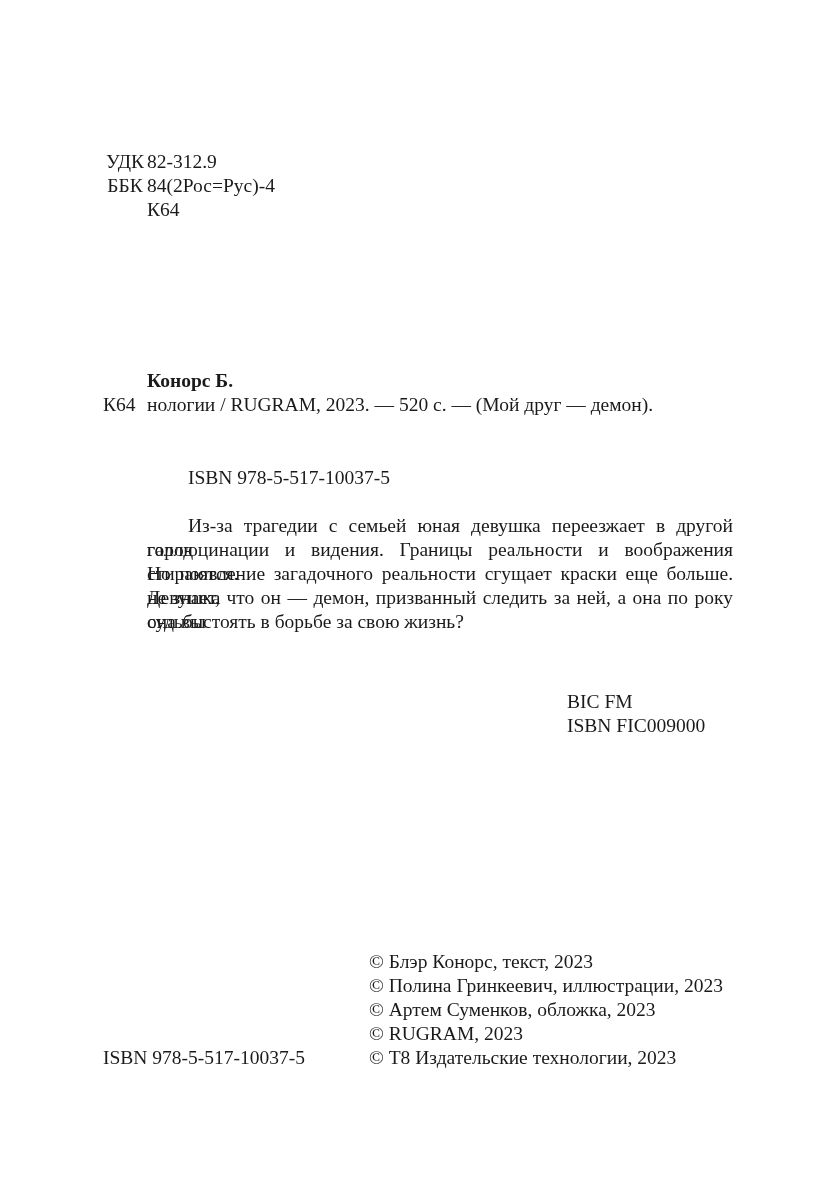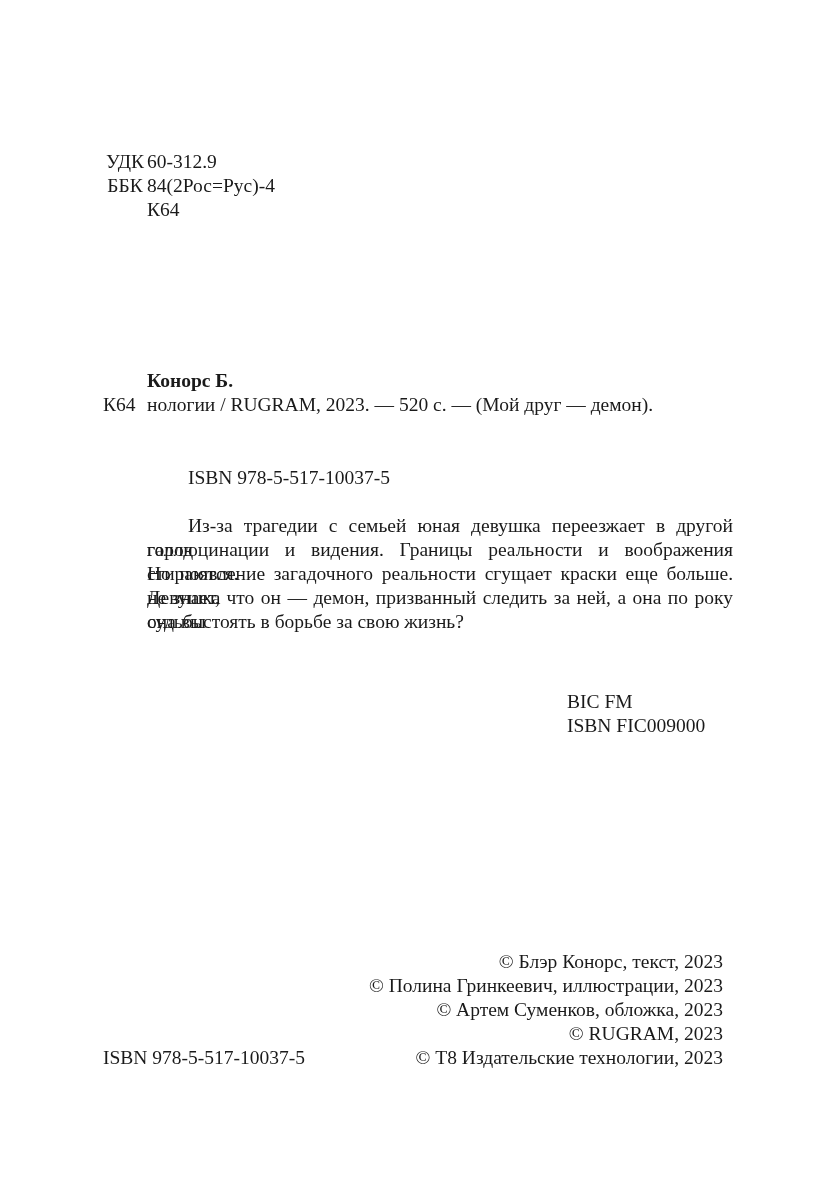--- a/index.html
+++ b/index.html
@@ -47,31 +47,31 @@
     }
     .ann-line { display: block; height: 24px; text-align: justify; text-align-last: justify; }
     .ann-line.first { text-indent: 41px; }
     .ann-line.last { text-align-last: left; }
 
     
     .codes { left: 567px; top: 690px; }
 
     
     .copyright { left: 369px; top: 950px; }
-    .copy-line { height: 24px; text-align: right; }
+    .copy-line { height: 24px; }
 
     .isbn-bottom { left: 103px; top: 1046px; }
   </style>
 </head>
 <body>
 
 <div class="abs class-block">
   <div class="class-row">
     <span class="class-key">УДК</span>
-    <span class="class-val">60-312.9</span>
+    <span class="class-val">82-312.9</span>
   </div>
   <div class="class-row">
     <span class="class-key">ББК</span>
     <span class="class-val">84(2Рос=Рус)-4</span>
   </div>
   <div class="class-row class-indent">
     <span>К64</span>
   </div>
 </div>
 

